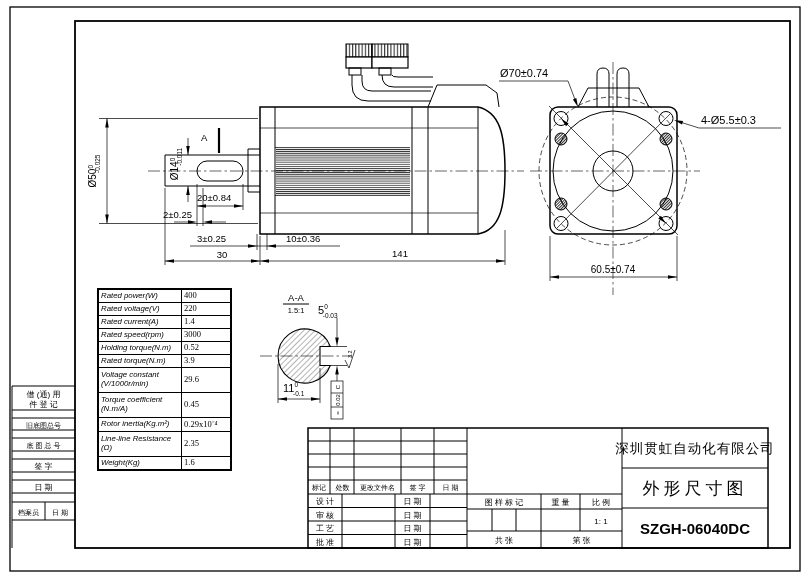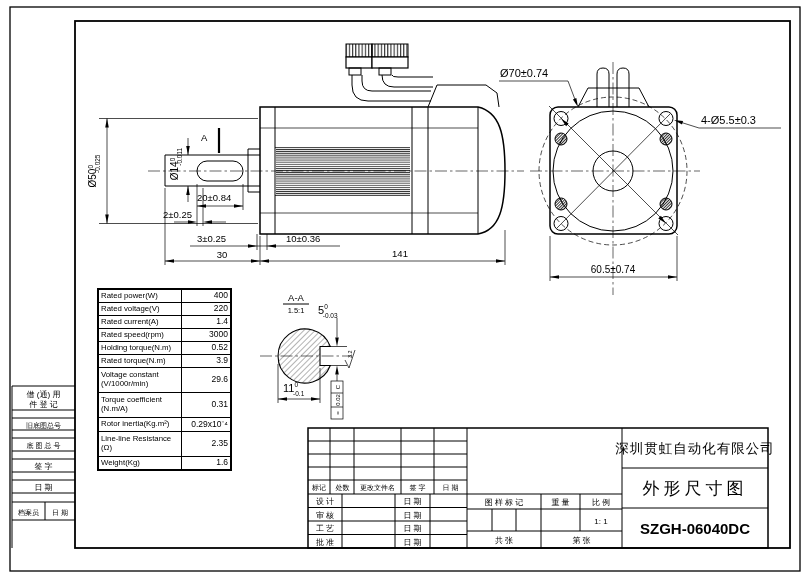--- a/index.html
+++ b/index.html
@@ -18,22 +18,22 @@
   .t10{font-size:10px;}
   .t11{font-size:11px;}
   .sup{font-size:6.5px;}
   .cjk7{font-size:7px;}
   .cjk8{font-size:8px;}
   .mid{text-anchor:middle;}
   
   #spec-table{position:absolute;left:97px;top:288px;border-collapse:collapse;table-layout:fixed;}
   #spec-table td{border:1px solid #000;padding:0 2px;font-size:7.8px;line-height:1.15;overflow:hidden;}
   #spec-table{border:2px solid #000;}
-  #spec-table td.lbl{width:78px;white-space:pre-line;}
-  #spec-table td.val{width:44px;text-align:right;font-size:8.5px;}
+  #spec-table td.lbl{width:78px;white-space:pre-line;font-style:italic;}
+  #spec-table td.val{width:44px;text-align:left;font-size:8.5px;font-family:Liberation Serif, serif;}
   tr.hs td{height:12px;}
   tr.hd td{height:24px;}
   tr.hm td{height:13px;}
 </style>
 </head>
 <body>
 
 <div id="page">
 
 <svg id="drawing" width="810" height="580" viewBox="0 0 810 580">
@@ -338,21 +338,21 @@
     <td class="val">3.9</td>
   </tr>
         <tr class="hd">
     <td class="lbl">Voltage constant
 (V/1000r/min)</td>
     <td class="val">29.6</td>
   </tr>
         <tr class="hd">
     <td class="lbl">Torque coefficient
 (N.m/A)</td>
-    <td class="val">0.31</td>
+    <td class="val">0.45</td>
   </tr>
         <tr class="hm">
     <td class="lbl">Rotor inertia(Kg.m²)</td>
     <td class="val">0.29x10⁻⁴</td>
   </tr>
         <tr class="hd">
     <td class="lbl">Line-line Resistance
 (Ω)</td>
     <td class="val">2.35</td>
   </tr>

